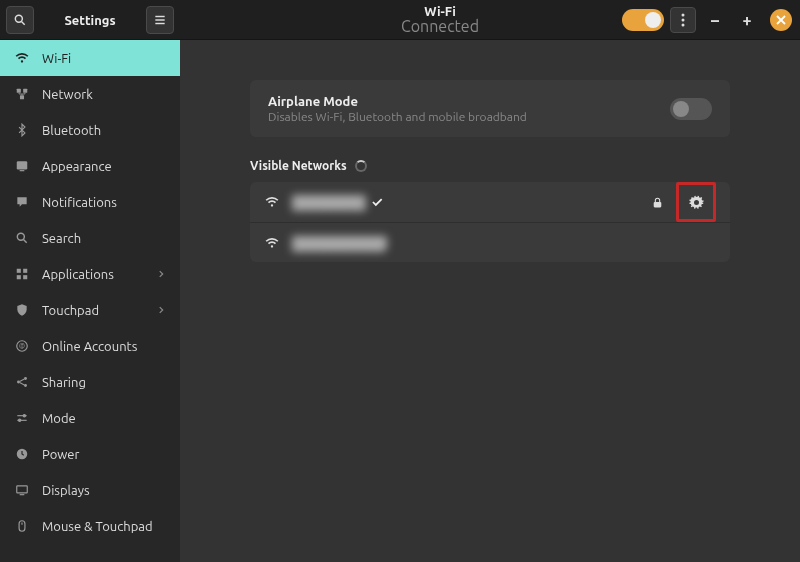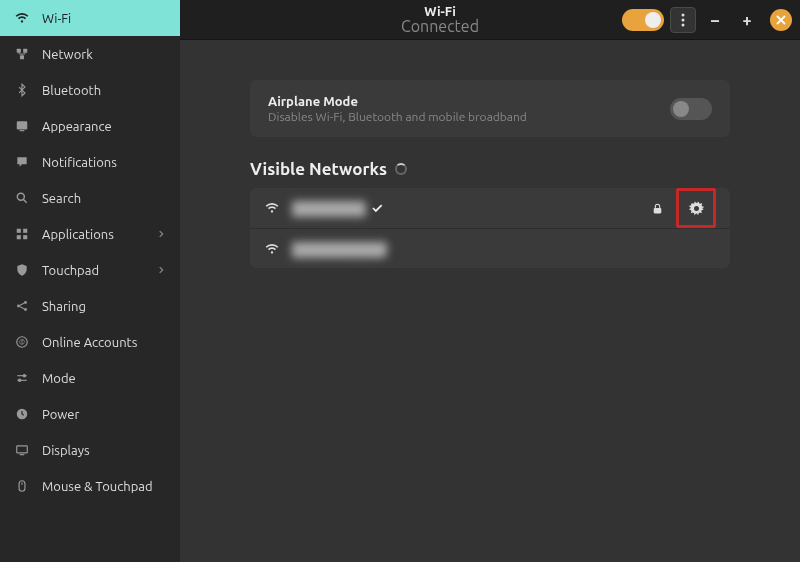--- a/index.html
+++ b/index.html
@@ -28,37 +28,53 @@
   .toggle.on .knob { right: 3px; }
   .toggle.off .knob { left: 3px; background: #888; }
   .tb-btn { width: 26px; height: 26px; border: 1px solid #4a4a4a; background: #333; border-radius: 4px; display: flex; align-items: center; justify-content: center; color: #ddd; cursor: pointer; font-weight: 700; }
   .win-close { width: 22px; height: 22px; border-radius: 50%; background: #e8a33d; display: flex; align-items: center; justify-content: center; cursor: pointer; margin-left: 4px; }
   .win-close svg { width: 10px; height: 10px; }
   .content { flex: 1; padding: 40px 70px; overflow-y: auto; }
   .card { background: #3a3a3a; border-radius: 6px; padding: 14px 18px; display: flex; align-items: center; margin-bottom: 22px; }
   .card-txt { flex: 1; }
   .card-title { font-weight: 700; font-size: 13px; color: #eee; }
   .card-sub { font-size: 12px; color: #888; margin-top: 2px; }
-  .section-h { display: flex; align-items: center; gap: 8px; font-weight: 700; font-size: 17px; margin-bottom: 10px; }
+  .section-h { display: flex; align-items: center; gap: 8px; font-weight: 700; font-size: 12px; margin-bottom: 10px; }
   .spinner { width: 12px; height: 12px; border-radius: 50%; border: 2px solid #666; border-top-color: #ccc; }
   .net-list { background: #3a3a3a; border-radius: 6px; overflow: hidden; }
   .net-row { height: 40px; display: flex; align-items: center; padding: 0 14px; gap: 12px; cursor: pointer; }
   .net-row + .net-row { border-top: 1px solid #2e2e2e; }
   .net-row .ic { width: 16px; height: 16px; display: flex; align-items: center; justify-content: center; color: #ddd; }
   .ssid { flex: 1; font-size: 13px; color: #eee; display: flex; align-items: center; gap: 8px; }
   .ssid-blur { filter: blur(4px); background: #aaa; color: #aaa; border-radius: 2px; height: 14px; display: inline-block; }
   .lock { color: #ddd; }
   .gear-btn { width: 28px; height: 28px; border-radius: 4px; display: flex; align-items: center; justify-content: center; cursor: pointer; color: #ddd; }
   .highlight-box { border: 3px solid #c62828; padding: 3px; border-radius: 2px; }
   svg { display: block; }
 </style>
 </head>
 <body>
 
 <div class="sidebar">
+  <div class="sb-header">
+    <div class="sb-hbtn">
+      <svg width="14" height="14" viewBox="0 0 24 24" fill="none" stroke="currentColor" stroke-width="2.5">
+          <circle cx="10" cy="10" r="6"></circle>
+          <line x1="20" y1="20" x2="14.5" y2="14.5"></line>
+        </svg>
+    </div>
+    <div class="sb-title">Settings</div>
+    <div class="sb-hbtn">
+      <svg width="14" height="14" viewBox="0 0 24 24" fill="none" stroke="currentColor" stroke-width="2.5">
+          <line x1="4" y1="6" x2="20" y2="6"></line>
+          <line x1="4" y1="12" x2="20" y2="12"></line>
+          <line x1="4" y1="18" x2="20" y2="18"></line>
+        </svg>
+    </div>
+  </div>
   <div class="sb-list" id="sb-list">
       <div class="sb-item active">
         <span class="ic">
           <svg width="14" height="14" viewBox="0 0 24 24" fill="currentColor">
             <path d="M12 20a2 2 0 100-4 2 2 0 000 4zM5 12a10 10 0 0114 0l-2 2a7 7 0 00-10 0zM1 8a16 16 0 0122 0l-2 2a13 13 0 00-18 0z"></path>
           </svg>
         </span>
         <span class="lbl">Wi-Fi</span>
       </div>
       <div class="sb-item">
@@ -130,37 +146,37 @@
         </span>
         <span class="lbl">Touchpad</span>
         <span class="chev">
           <svg width="10" height="10" viewBox="0 0 24 24" fill="none" stroke="currentColor" stroke-width="3">
             <path d="M9 5l7 7-7 7"></path>
           </svg>
         </span>
       </div>
       <div class="sb-item">
         <span class="ic">
+          <svg width="14" height="14" viewBox="0 0 24 24" fill="none" stroke="currentColor" stroke-width="2">
+            <circle cx="12" cy="12" r="9"></circle>
+            <text x="12" y="16" font-size="11" text-anchor="middle" fill="currentColor" stroke="none">@</text>
+          </svg>
+        </span>
+        <span class="lbl">Online Accounts</span>
+      </div>
+      <div class="sb-item">
+        <span class="ic">
           <svg width="14" height="14" viewBox="0 0 24 24" fill="currentColor">
             <circle cx="6" cy="12" r="2.5"></circle>
             <circle cx="18" cy="6" r="2.5"></circle>
             <circle cx="18" cy="18" r="2.5"></circle>
             <path d="M8 11l8-4M8 13l8 4" stroke="currentColor" stroke-width="1.8"></path>
           </svg>
         </span>
         <span class="lbl">Sharing</span>
-      </div>
-      <div class="sb-item">
-        <span class="ic">
-          <svg width="14" height="14" viewBox="0 0 24 24" fill="none" stroke="currentColor" stroke-width="2">
-            <circle cx="12" cy="12" r="9"></circle>
-            <text x="12" y="16" font-size="11" text-anchor="middle" fill="currentColor" stroke="none">@</text>
-          </svg>
-        </span>
-        <span class="lbl">Online Accounts</span>
       </div>
       <div class="sb-item">
         <span class="ic">
           <svg width="14" height="14" viewBox="0 0 24 24" fill="none" stroke="currentColor" stroke-width="2">
             <line x1="4" y1="8" x2="20" y2="8"></line>
             <circle cx="16" cy="8" r="2" fill="currentColor"></circle>
             <line x1="4" y1="16" x2="20" y2="16"></line>
             <circle cx="8" cy="16" r="2" fill="currentColor"></circle>
           </svg>
         </span>

